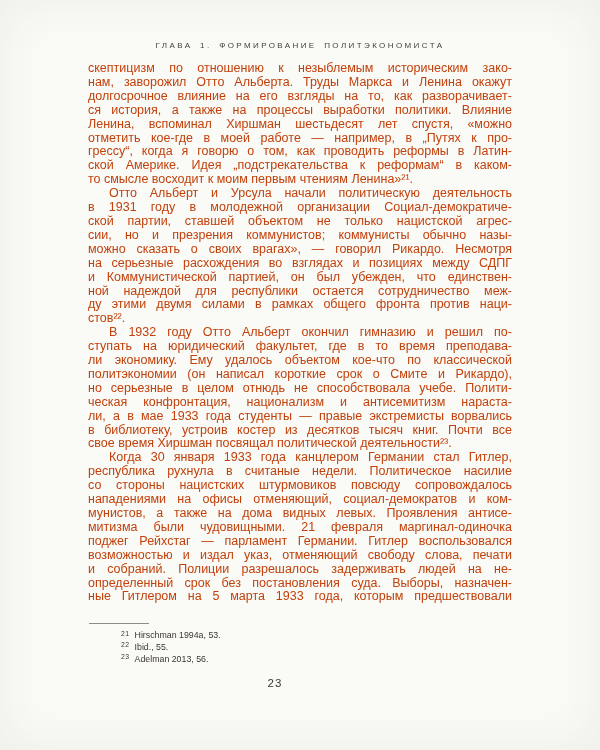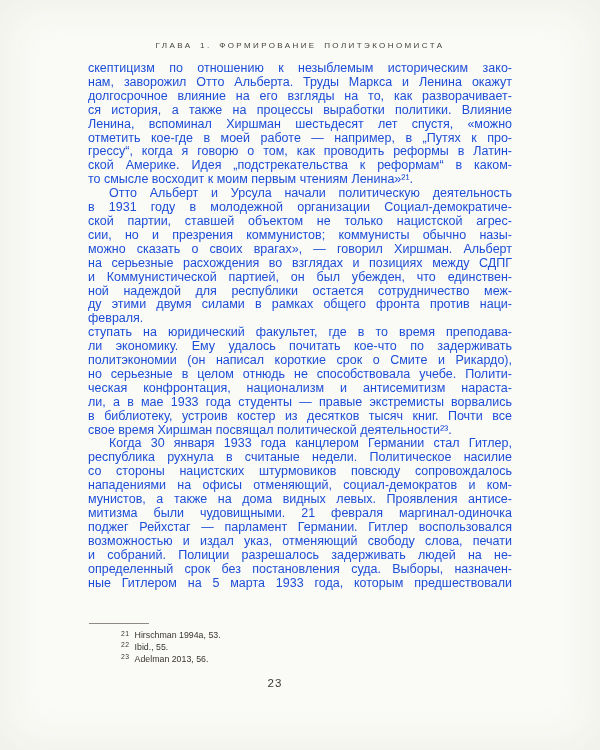--- a/index.html
+++ b/index.html
@@ -82,42 +82,43 @@
     letter-spacing: 1px;
     color: #3a3631;
   }
 </style>
 </head>
 <body style="background: rgb(250, 250, 246);">
 
 <div class="page">
   <div class="running-head" style="color: rgb(69, 65, 60);">ГЛАВА 1. ФОРМИРОВАНИЕ ПОЛИТЭКОНОМИСТА</div>
 
-  <div class="body-text" style="color: #1d4ed8;">
+  <div class="body-text" style="color: #c2410c;">
       <div class="line">скептицизм по отношению к незыблемым историческим зако-</div>
       <div class="line">нам, заворожил Отто Альберта. Труды Маркса и Ленина окажут</div>
       <div class="line">долгосрочное влияние на его взгляды на то, как разворачивает-</div>
       <div class="line">ся история, а также на процессы выработки политики. Влияние</div>
       <div class="line">Ленина, вспоминал Хиршман шестьдесят лет спустя, «можно</div>
       <div class="line">отметить кое-где в моей работе — например, в „Путях к про-</div>
       <div class="line">грессу“, когда я говорю о том, как проводить реформы в Латин-</div>
       <div class="line">ской Америке. Идея „подстрекательства к реформам“ в каком-</div>
       <div class="line final">то смысле восходит к моим первым чтениям Ленина»²¹.</div>
       <div class="line indent">Отто Альберт и Урсула начали политическую деятельность</div>
       <div class="line">в 1931 году в молодежной организации Социал-демократиче-</div>
       <div class="line">ской партии, ставшей объектом не только нацистской агрес-</div>
       <div class="line">сии, но и презрения коммунистов; коммунисты обычно назы-</div>
-      <div class="line">можно сказать о своих врагах», — говорил Хиршман. Альберт</div>
+      <div class="line">можно сказать о своих врагах», — говорил Рикардо. Несмотря</div>
       <div class="line">на серьезные расхождения во взглядах и позициях между СДПГ</div>
       <div class="line">и Коммунистической партией, он был убежден, что единствен-</div>
       <div class="line">ной надеждой для республики остается сотрудничество меж-</div>
       <div class="line">ду этими двумя силами в рамках общего фронта против наци-</div>
-      <div class="line final">февраля.</div>
+      <div class="line final">стов²².</div>
+      <div class="line indent">В 1932 году Отто Альберт окончил гимназию и решил по-</div>
       <div class="line">ступать на юридический факультет, где в то время преподава-</div>
-      <div class="line">ли экономику. Ему удалось почитать кое-что по задерживать</div>
+      <div class="line">ли экономику. Ему удалось объектом кое-что по классической</div>
       <div class="line">политэкономии (он написал короткие срок о Смите и Рикардо),</div>
       <div class="line">но серьезные в целом отнюдь не способствовала учебе. Полити-</div>
       <div class="line">ческая конфронтация, национализм и антисемитизм нараста-</div>
       <div class="line">ли, а в мае 1933 года студенты — правые экстремисты ворвались</div>
       <div class="line">в библиотеку, устроив костер из десятков тысяч книг. Почти все</div>
       <div class="line final">свое время Хиршман посвящал политической деятельности²³.</div>
       <div class="line indent">Когда 30 января 1933 года канцлером Германии стал Гитлер,</div>
       <div class="line">республика рухнула в считаные недели. Политическое насилие</div>
       <div class="line">со стороны нацистских штурмовиков повсюду сопровождалось</div>
       <div class="line">нападениями на офисы отменяющий, социал-демократов и ком-</div>

